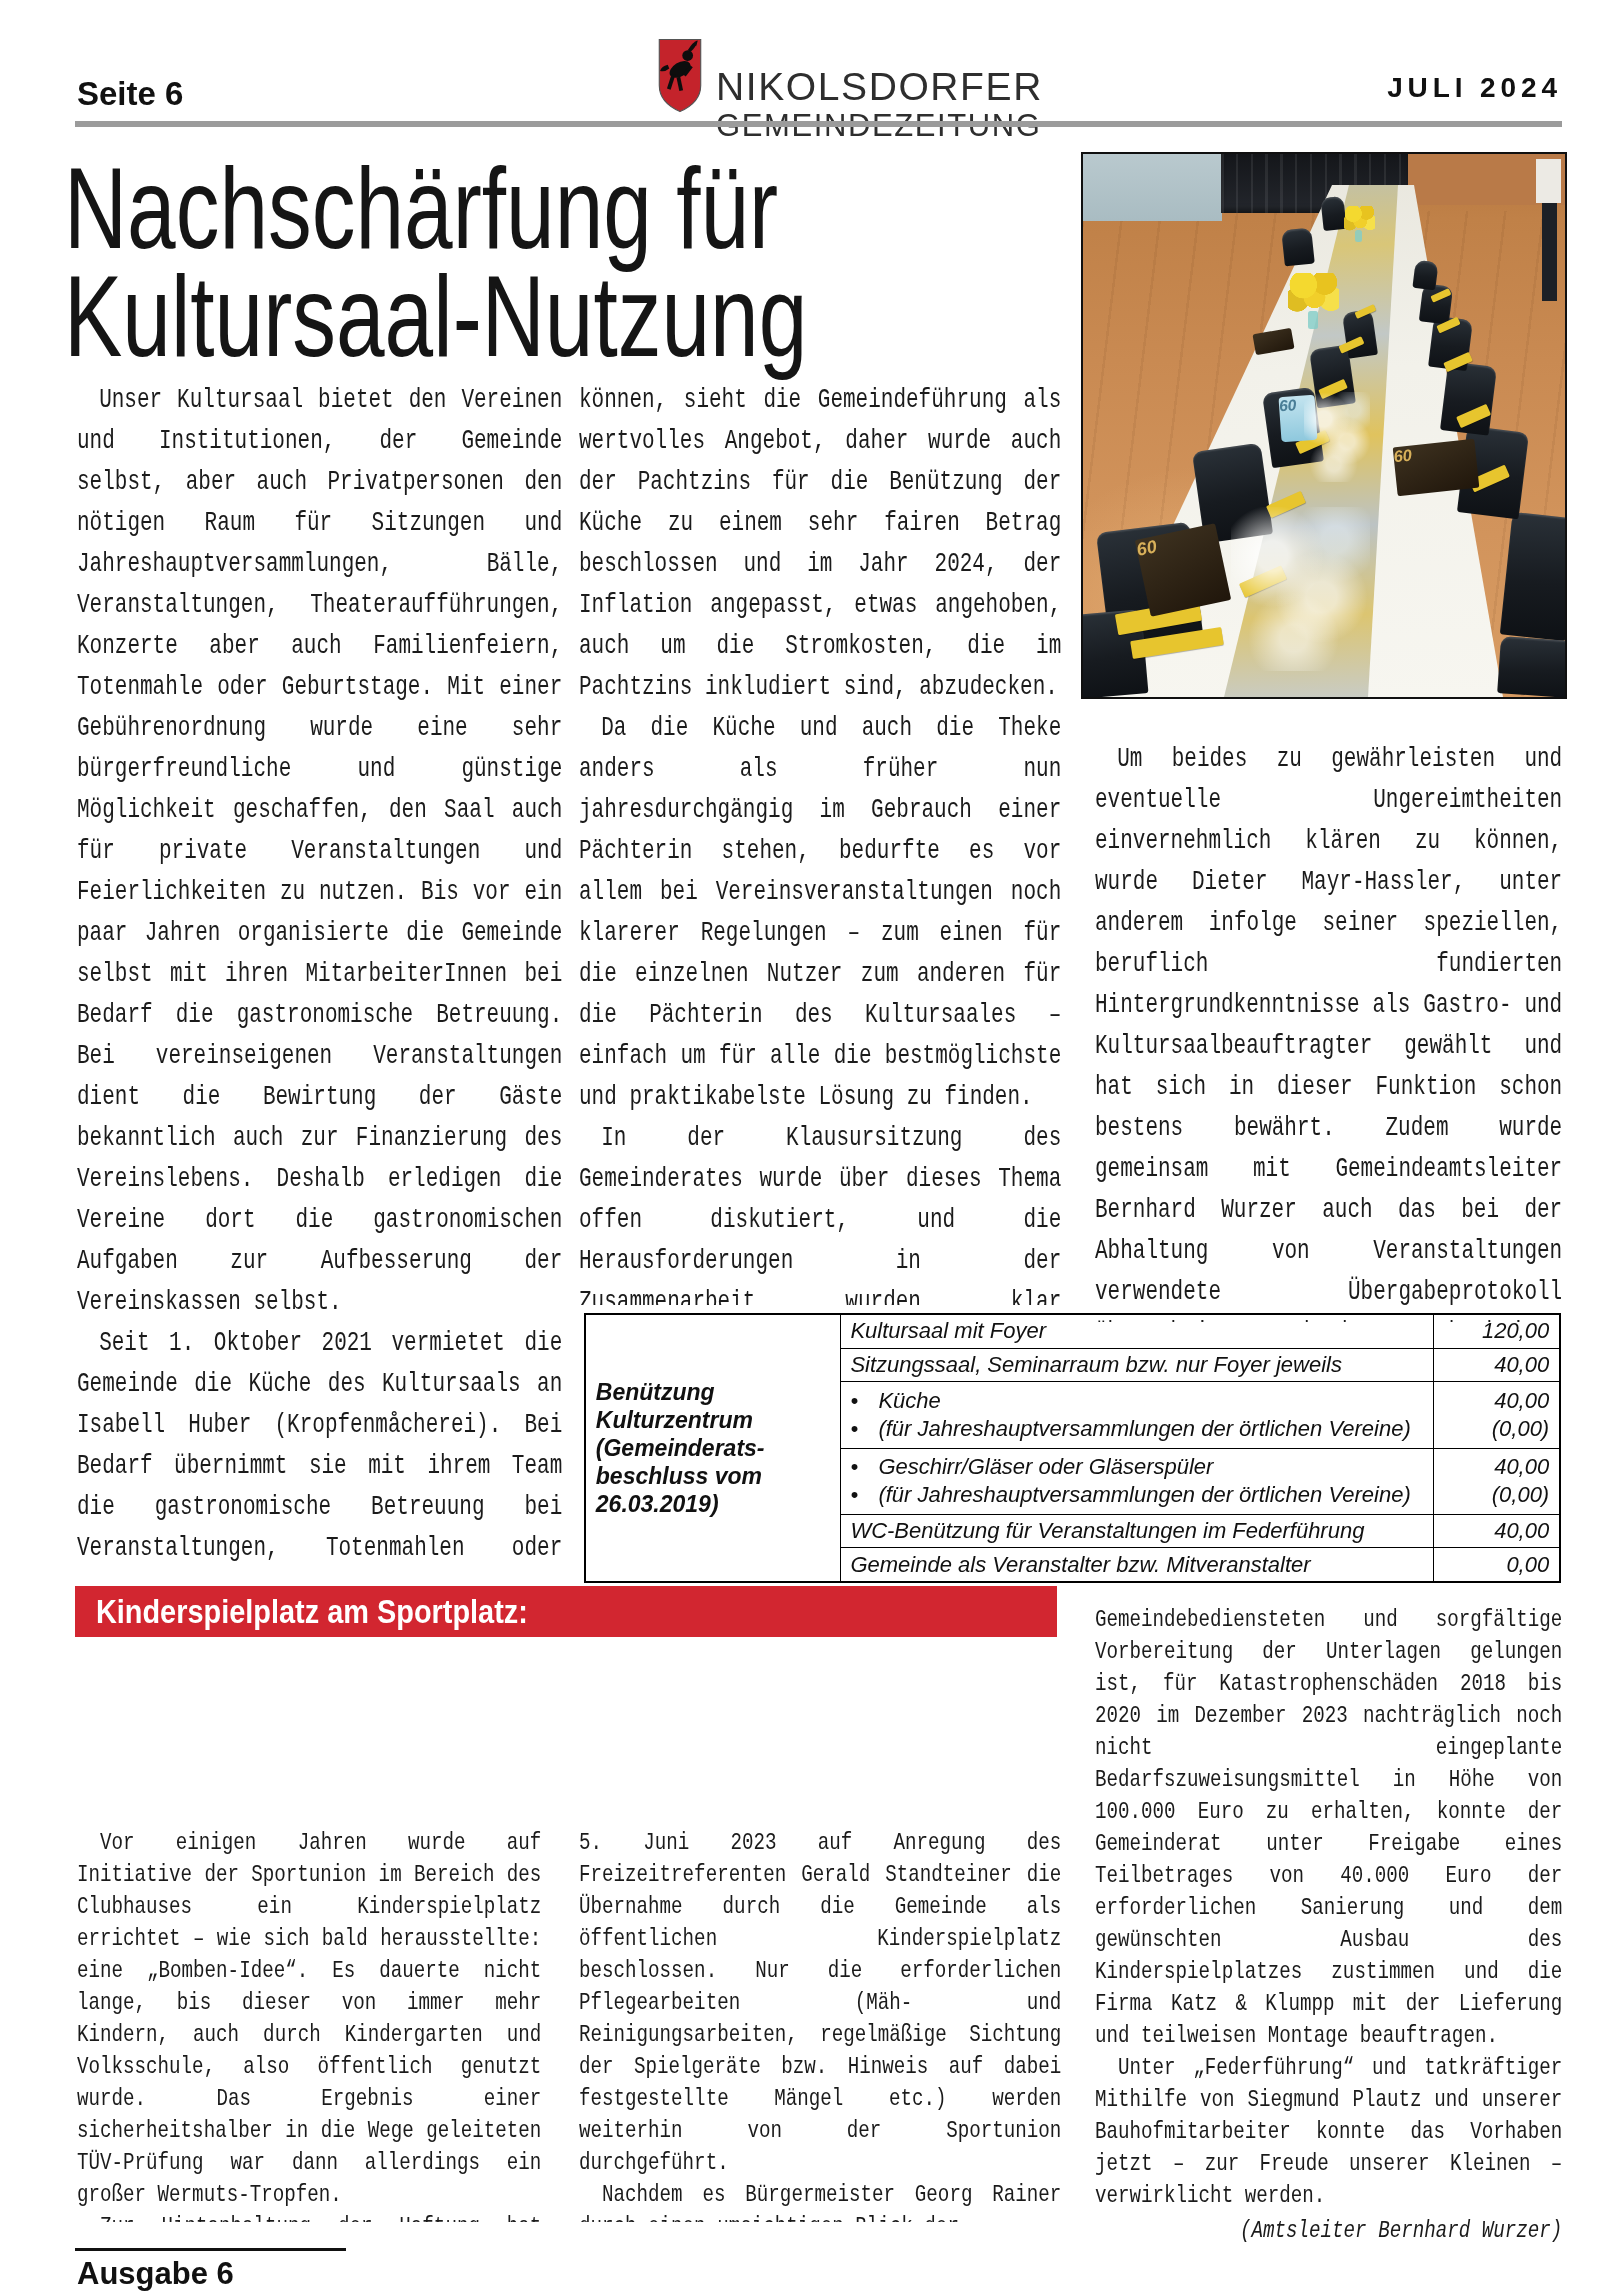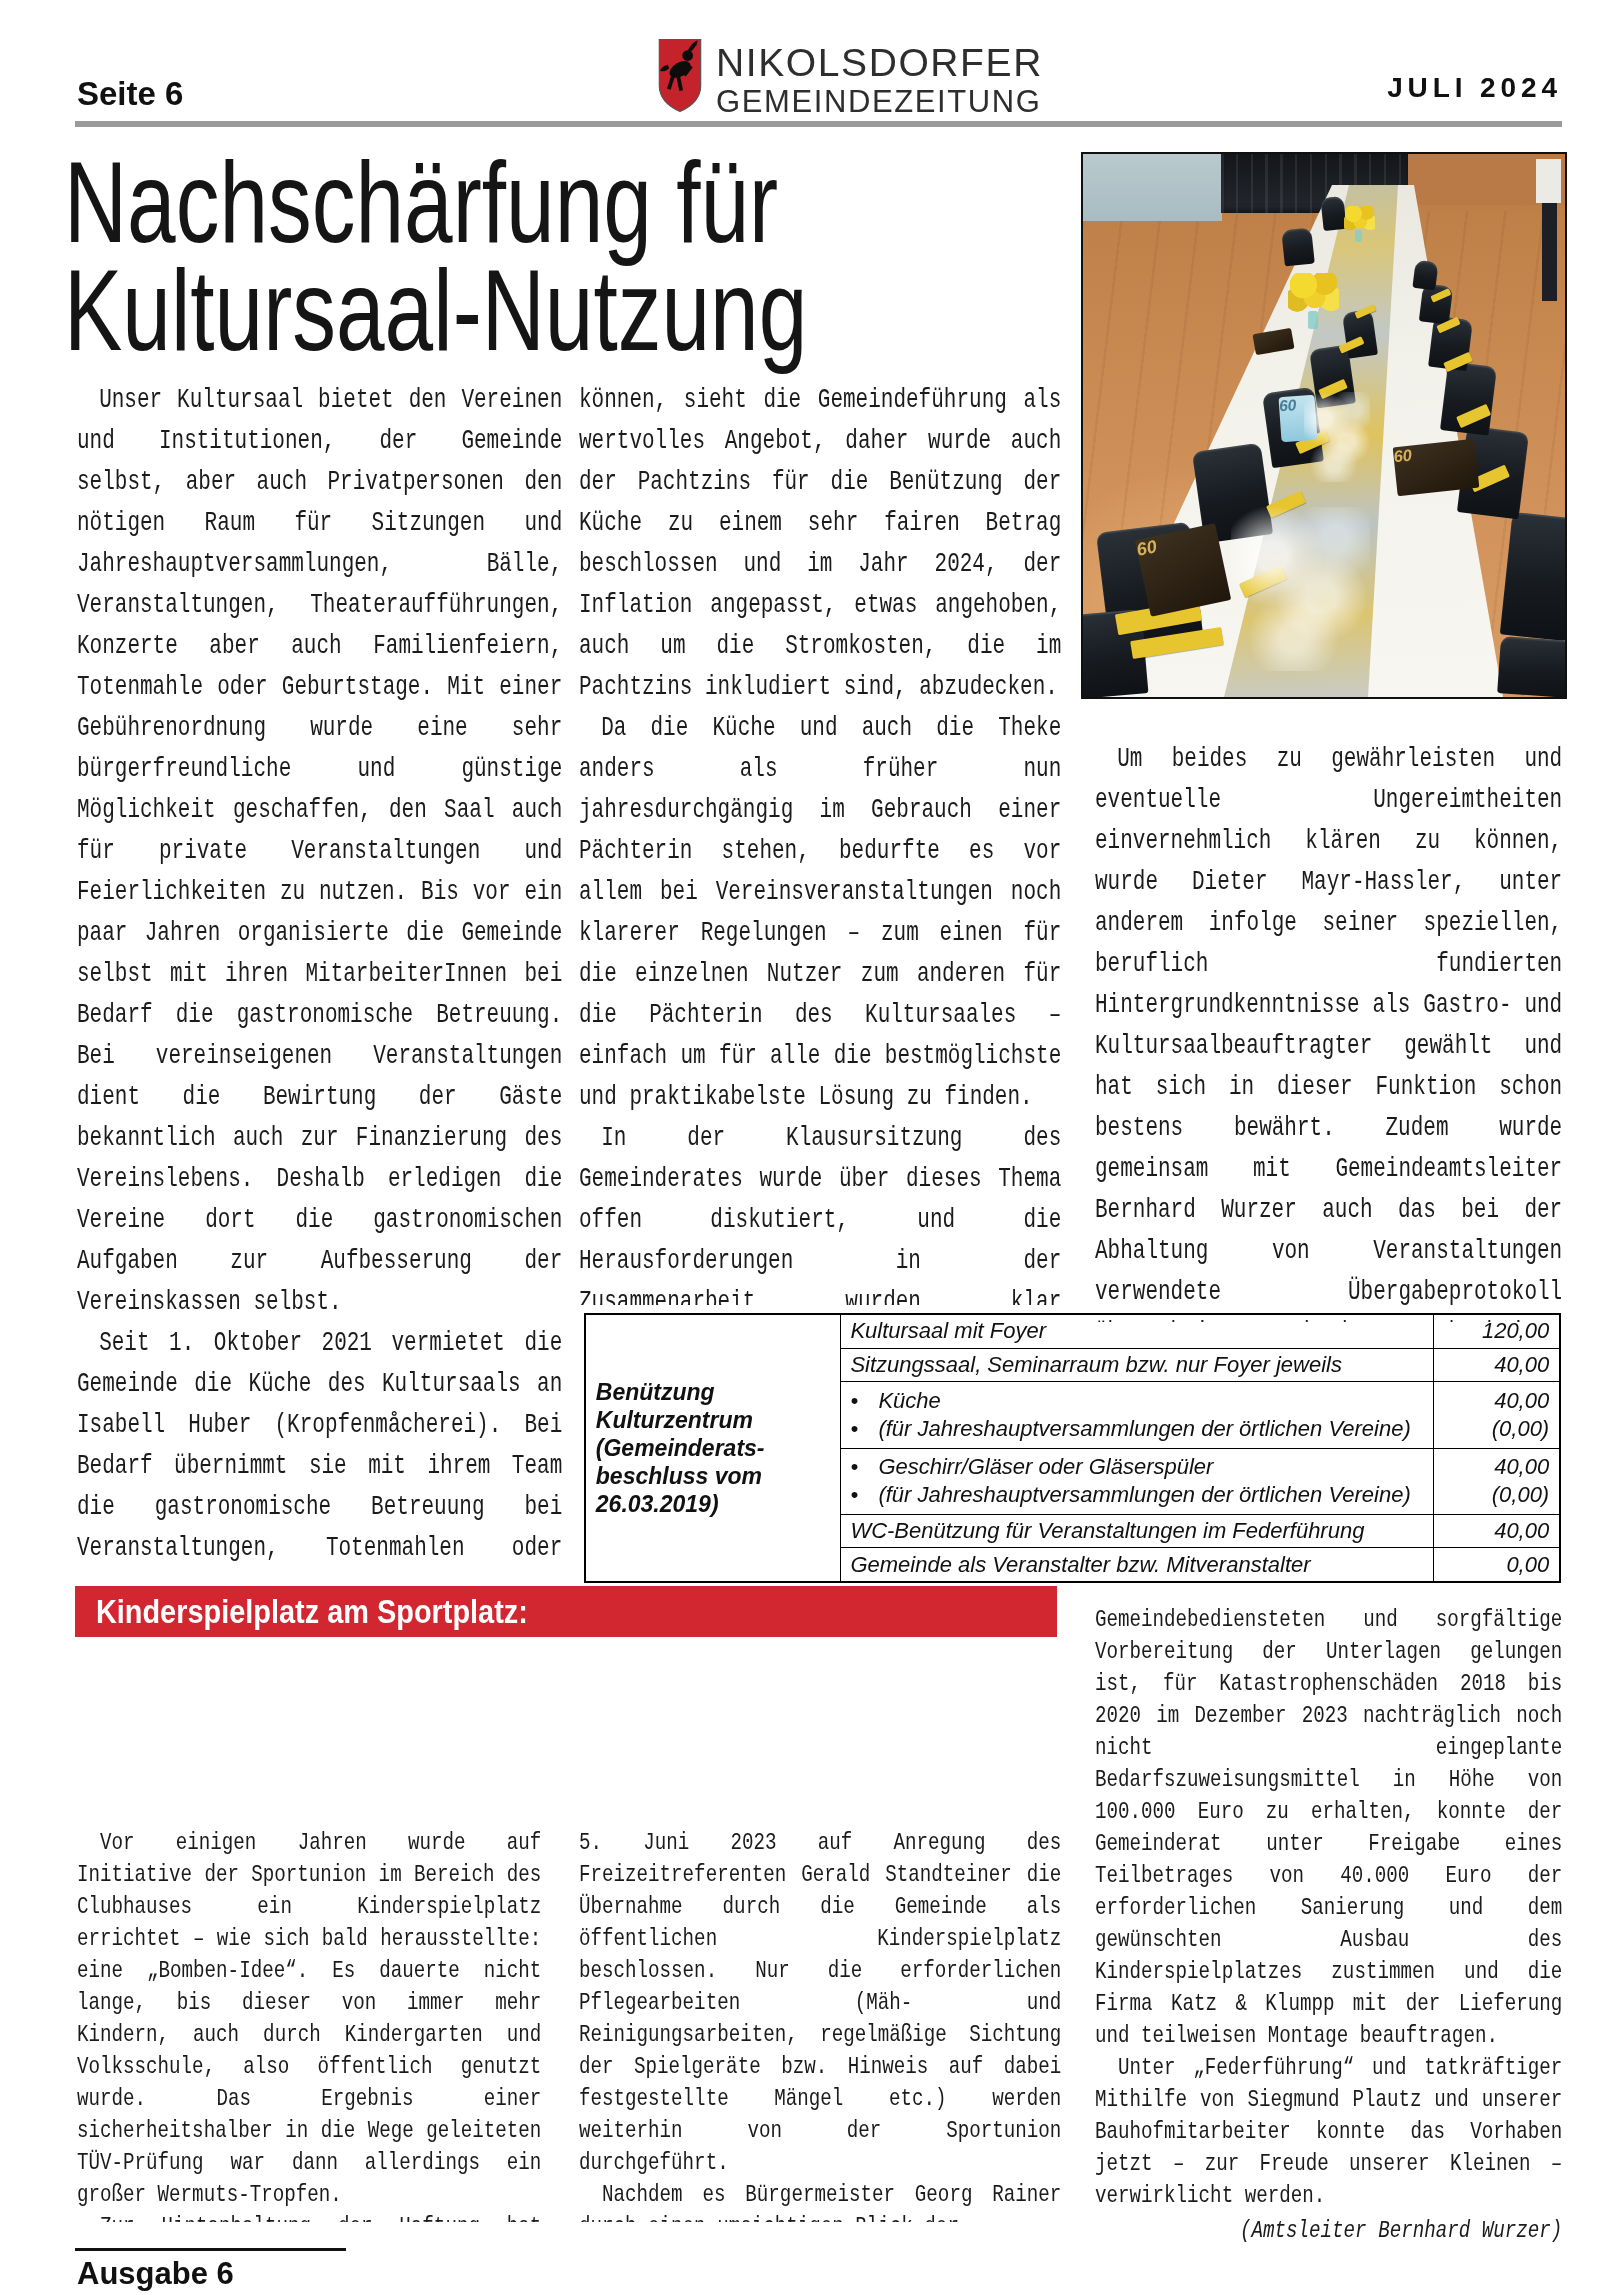--- a/index.html
+++ b/index.html
@@ -3,28 +3,28 @@
 <meta charset="utf-8">
 <style>
   html,body{margin:0;padding:0;background:#ffffff;}
   .page{position:relative;width:1623px;height:2295px;background:#ffffff;overflow:hidden;
         font-family:"Liberation Sans", sans-serif;color:#1b1b1b;}
   
   .seite{position:absolute;left:77px;top:75px;font-size:33px;font-weight:600;color:#111;}
   .issue{position:absolute;right:61px;top:72px;font-size:28px;font-weight:600;letter-spacing:4.9px;color:#111;}
   .masthead{position:absolute;left:657px;top:36px;display:flex;align-items:flex-start;}
   .crest{width:46px;height:79px;margin-right:13px;}
-  .mast-text{padding-top:4.9px;}
+  .mast-text{padding-top:4.9px;margin-top:24px;}
   .mast1{font-size:39px;letter-spacing:1.6px;color:#2e2e2e;font-weight:400;line-height:43px;}
   .mast2{font-size:31px;letter-spacing:1.6px;color:#2e2e2e;font-weight:400;line-height:36px;}
   .rule{position:absolute;left:75px;top:121px;width:1487px;height:5.7px;background:#9b9b9b;}
   
   .headline{position:absolute;color:#151515;font-weight:400;}
   .headline .cond{transform:scaleX(.76);transform-origin:0 0;width:132%;}
-  .h1-1{left:64px;top:148px;}
+  .h1-1{left:64px;top:154px;}
   .h1-1 .line{font-size:115px;line-height:108px;white-space:nowrap;}
   .h2-1{left:71px;top:1640px;}
   .h2-1 .line{font-size:103px;line-height:88px;white-space:nowrap;}
   
   .col{position:absolute;overflow:hidden;font-family:Liberation Mono, monospace;}
   .col .cond{transform:scaleX(.75);transform-origin:0 0;width:133.4%;}
   .col p{margin:0;text-align:justify;color:#1b1b1b;}
   .a1 p{font-size:28px;line-height:41px;}
   .a2 .cond{transform:scaleX(.78);width:128.3%;}
   .a2 p{font-size:24.6px;line-height:32px;}

